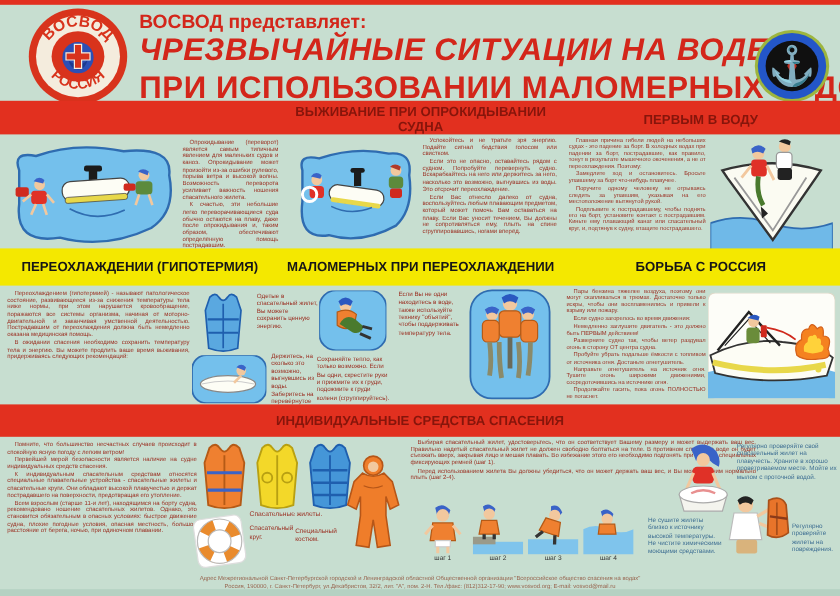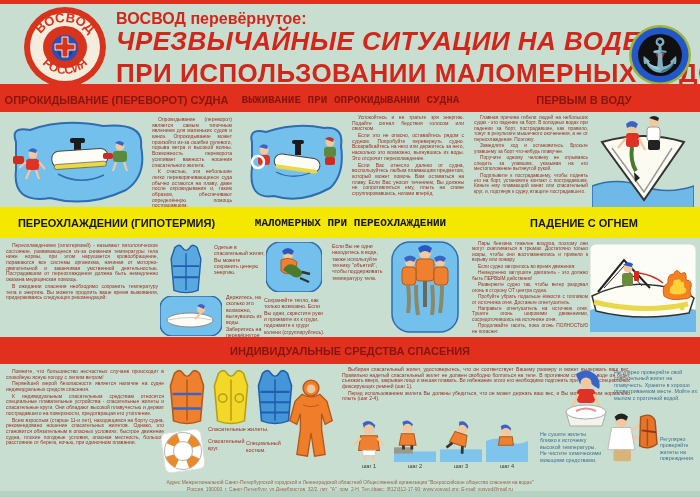--- a/index.html
+++ b/index.html
@@ -12,21 +12,21 @@
   .presents{left:116px;top:10px;font-size:16px;font-weight:bold;color:#d3261a;}
   .title{left:116px;font-size:26px;font-weight:bold;color:#d3261a;letter-spacing:.5px;white-space:nowrap;}
   .t1{top:26px;font-style:italic;} .t2{top:58px;}
   .band{left:0;width:700px;background:#e2301f;}
   .band1{top:84px;height:28px;}
   .bandY{top:207px;height:31px;background:#f4e800;}
   .band2{top:337px;height:27px;}
   .band-h{position:absolute;top:0;height:100%;display:flex;align-items:center;justify-content:center;
     font-weight:bold;font-size:11px;color:#86150b;text-align:center;}
   .band1 .band-h{padding-top:4px;box-sizing:border-box;}
-  .bh1{left:0;width:233px;} .bh2{left:233px;width:235px;font-family:Liberation Mono, monospace;} .bh3{left:468px;width:232px;}
+  .bh1{left:0;width:233px;} .bh2{left:233px;width:235px;} .bh3{left:468px;width:232px;}
   .bhY{color:#161616;}
   .bh-full{left:0;width:700px;}
   .txt{font-size:5px;line-height:1.14;color:#9b3023;text-align:justify;}
   .txt p{margin:0 0 1px 0;text-indent:6px;}
   .cap{font-size:5.2px;line-height:1.22;color:#9b3023;}
   .blue{color:#3f6f93;}
   .step-label{font-size:5.5px;color:#333;text-align:center;margin-top:1px;}
   .footer{font-size:4.9px;line-height:1.45;color:#97644e;text-align:center;}
   .strip{left:0;top:491px;width:700px;height:6px;background:#b5d1c2;}
   svg{display:block;}
@@ -50,36 +50,35 @@
       <path id="arcB" d="M13,38 A30,30 0 0 0 73,38" fill="none"></path>
       <text font-size="13" font-weight="bold" fill="#d8331c">
         <textPath href="#arcT" startOffset="50%" text-anchor="middle">ВОСВОД</textPath>
       </text>
       <text font-size="12" font-weight="bold" fill="#d8331c">
         <textPath href="#arcB" startOffset="50%" text-anchor="middle">РОССИЯ</textPath>
       </text>
     </svg>
   </div>
 
-  <div class="abs presents">ВОСВОД перевёрнутое:</div>
+  <div class="abs presents">ВОСВОД представляет:</div>
   <div class="abs title t1">ЧРЕЗВЫЧАЙНЫЕ СИТУАЦИИ НА ВОДЕ</div>
   <div class="abs title t2">ПРИ ИСПОЛЬЗОВАНИИ МАЛОМЕРНЫХ СУДОВ</div>
 
   <div class="abs" style="left:628px;top:24px;width:64px;height:62px;">
     <svg width="64" height="62" viewBox="0 0 64 62">
       <ellipse cx="32" cy="31" rx="31" ry="30" fill="#9db53e"></ellipse>
       <ellipse cx="32" cy="31" rx="28.5" ry="27.5" fill="#2356c8"></ellipse>
       <ellipse cx="32" cy="31" rx="22" ry="21" fill="#101010"></ellipse>
       <path d="M32,24 l4,7 l-4,7 l-4,-7 z" fill="#c02a1e"></path>
       <text x="32" y="42" font-size="32" text-anchor="middle" fill="#e6c43a">⚓</text>
     </svg>
   </div>
 
   <div class="abs band band1">
-    <div class="band-h bh1">ОПРОКИДЫВАНИЕ (ПЕРЕВОРОТ) СУДНА</div>
     <div class="band-h bh2">ВЫЖИВАНИЕ ПРИ ОПРОКИДЫВАНИИ СУДНА</div>
     <div class="band-h bh3">ПЕРВЫМ В ВОДУ</div>
   </div>
 
   <div class="abs" style="left:8px;top:116px;">
     <svg width="140" height="90" viewBox="0 0 140 90">
       <path d="M8,26 Q2,10 22,14 Q55,2 95,10 Q136,6 133,30 Q139,60 118,74 Q80,92 42,82 Q4,88 8,54 Z" fill="#74c0ec" stroke="#2f6cb0" stroke-width="2"></path>
       <rect x="62" y="22" width="15" height="5" rx="2" fill="#1b1b1b"></rect>
       <rect x="66" y="24" width="7" height="14" fill="#1b1b1b"></rect>
       <g transform="rotate(-4 70 45)">
@@ -150,21 +149,21 @@
       <rect x="34" y="21" width="13" height="14" rx="3" fill="#e03127"></rect>
       <path d="M34,26 l-8,10 M47,26 l6,12" stroke="#f2c89e" stroke-width="2.4" fill="none"></path>
       <path d="M40,35 q-2,14 4,24" stroke="#4a7a2e" stroke-width="4" fill="none"></path>
       <path d="M42,60 l6,6 l-5,4 z" fill="#222"></path>
     </svg>
   </div>
 
   <div class="abs band bandY">
     <div class="band-h bhY bh1">ПЕРЕОХЛАЖДЕНИИ (ГИПОТЕРМИЯ)</div>
     <div class="band-h bhY bh2">МАЛОМЕРНЫХ ПРИ ПЕРЕОХЛАЖДЕНИИ</div>
-    <div class="band-h bhY bh3">ПАДЕНИЕ С ОГНЕМ</div>
+    <div class="band-h bhY bh3">БОРЬБА С РОССИЯ</div>
   </div>
 
   <div class="abs txt" style="left:6px;top:243px;width:152px;">
     <p>Переохлаждением (гипотермией) - называют патологическое состояние, развивающееся из-за снижения температуры тела ниже нормы, при этом нарушается кровообращение, поражаются все системы организма, начиная от моторно-двигательной и заканчивая умственной деятельностью. Пострадавшим от переохлаждения должна быть немедленно оказана медицинская помощь.</p>
     <p>В ожидании спасения необходимо сохранить температуру тела и энергию. Вы можете продлить ваше время выживания, придерживаясь следующих рекомендаций:</p>
   </div>
   <div class="abs" style="left:162px;top:242px;">
     <svg width="48" height="52" viewBox="0 0 40 56">
       <path d="M8,6 Q13,1 16,6 Q20,12 24,6 Q27,1 32,6 L36,18 L33,52 Q20,57 7,52 L4,18 Z" fill="#5aa8e0" stroke="#1f5fae" stroke-width="1.5"></path>
       <path d="M20,12 L20,52" stroke="#1f5fae" stroke-width="1.5"></path>

